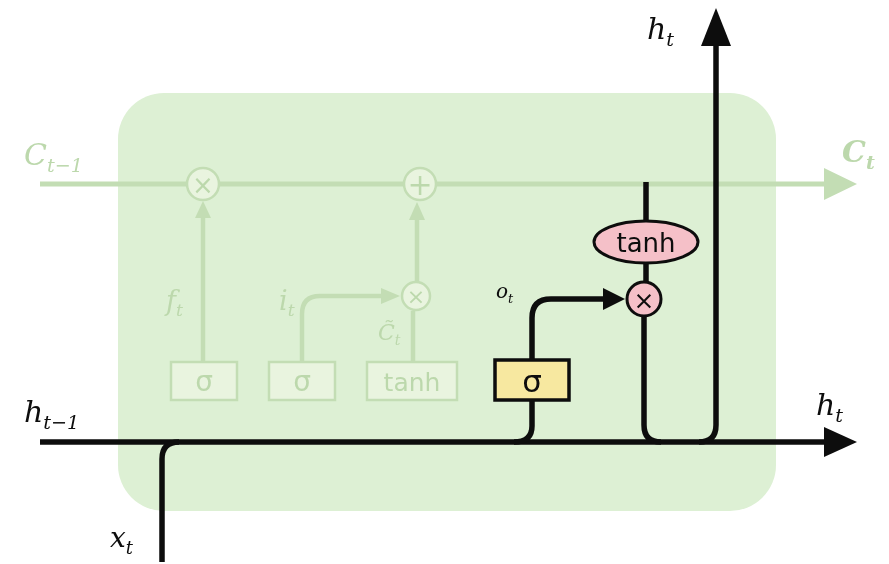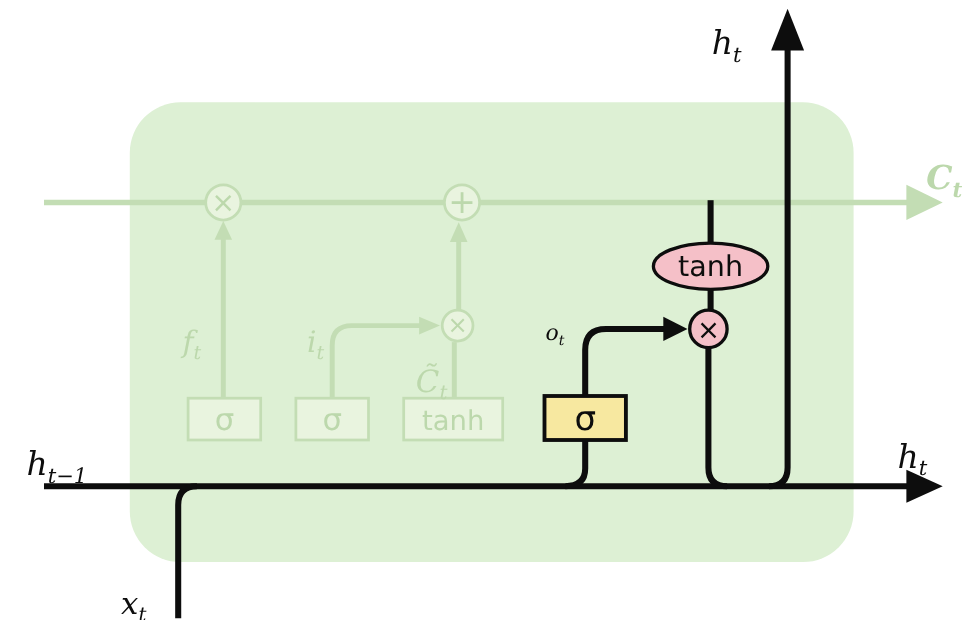--- a/index.html
+++ b/index.html
@@ -26,21 +26,20 @@
   .w4 { stroke-width: 4.5; }
 
   
   .lbl {
     position: absolute;
     font-family: "DejaVu Serif", serif;
     font-style: italic;
     color: var(--ink);
     line-height: 1;
     white-space: nowrap;
-    margin-top: 11px;
   }
   .lbl sub { font-size: 0.64em; font-style: italic; line-height: 1; }
   .lbl.faded { color: var(--faded-text); }
 
   
   .glyph {
     position: absolute;
     transform: translate(-50%, -50%);
     font-family: "DejaVu Sans", sans-serif;
     color: var(--ink);
@@ -105,20 +104,23 @@
   <span class="glyph faded" style="left:420px; top:185px; font-size:30px;">+</span>
   <span class="glyph faded" style="left:416px; top:297px; font-size:22px;">×</span>
   <span class="glyph" style="left:644px; top:300px; font-size:25px;">×</span>
 
   <span class="glyph faded" style="left:204px; top:382px; font-size:28px;">σ</span>
   <span class="glyph faded" style="left:302px; top:382px; font-size:28px;">σ</span>
   <span class="glyph faded" style="left:412px; top:382px; font-size:25px;">tanh</span>
   <span class="glyph" style="left:532px; top:381px; font-size:31px;">σ</span>
   <span class="glyph" style="left:646px; top:243px; font-size:26px;">tanh</span>
 
+  <span class="lbl faded" style="left:24px; top:140px; font-size:30px;">
+    <span>C</span><sub>t−1</sub>
+  </span>
 
   <span class="lbl faded" style="left:842px; top:137px; font-size:30px;font-weight:bold;">
     <span>C</span><sub>t</sub>
   </span>
 
   <span class="lbl" style="left:24px; top:397px; font-size:30px;">
     <span>h</span><sub>t−1</sub>
   </span>
 
   <span class="lbl" style="left:647px; top:14px; font-size:30px;">
@@ -138,17 +140,17 @@
   </span>
 
   <span class="lbl faded" style="left:166px; top:287px; font-size:27px;text-align:center;">
     <span>f</span><sub>t</sub>
   </span>
 
   <span class="lbl faded" style="left:279px; top:287px; font-size:27px;">
     <span>i</span><sub>t</sub>
   </span>
 
-  <span class="lbl faded" style="left:378px; top:322px; font-size:28px;">
+  <span class="lbl faded" style="left:378px; top:322px; font-size:22px;">
     <span>C̃</span><sub>t</sub>
   </span>
 
 </div>
 
 </body></html>

